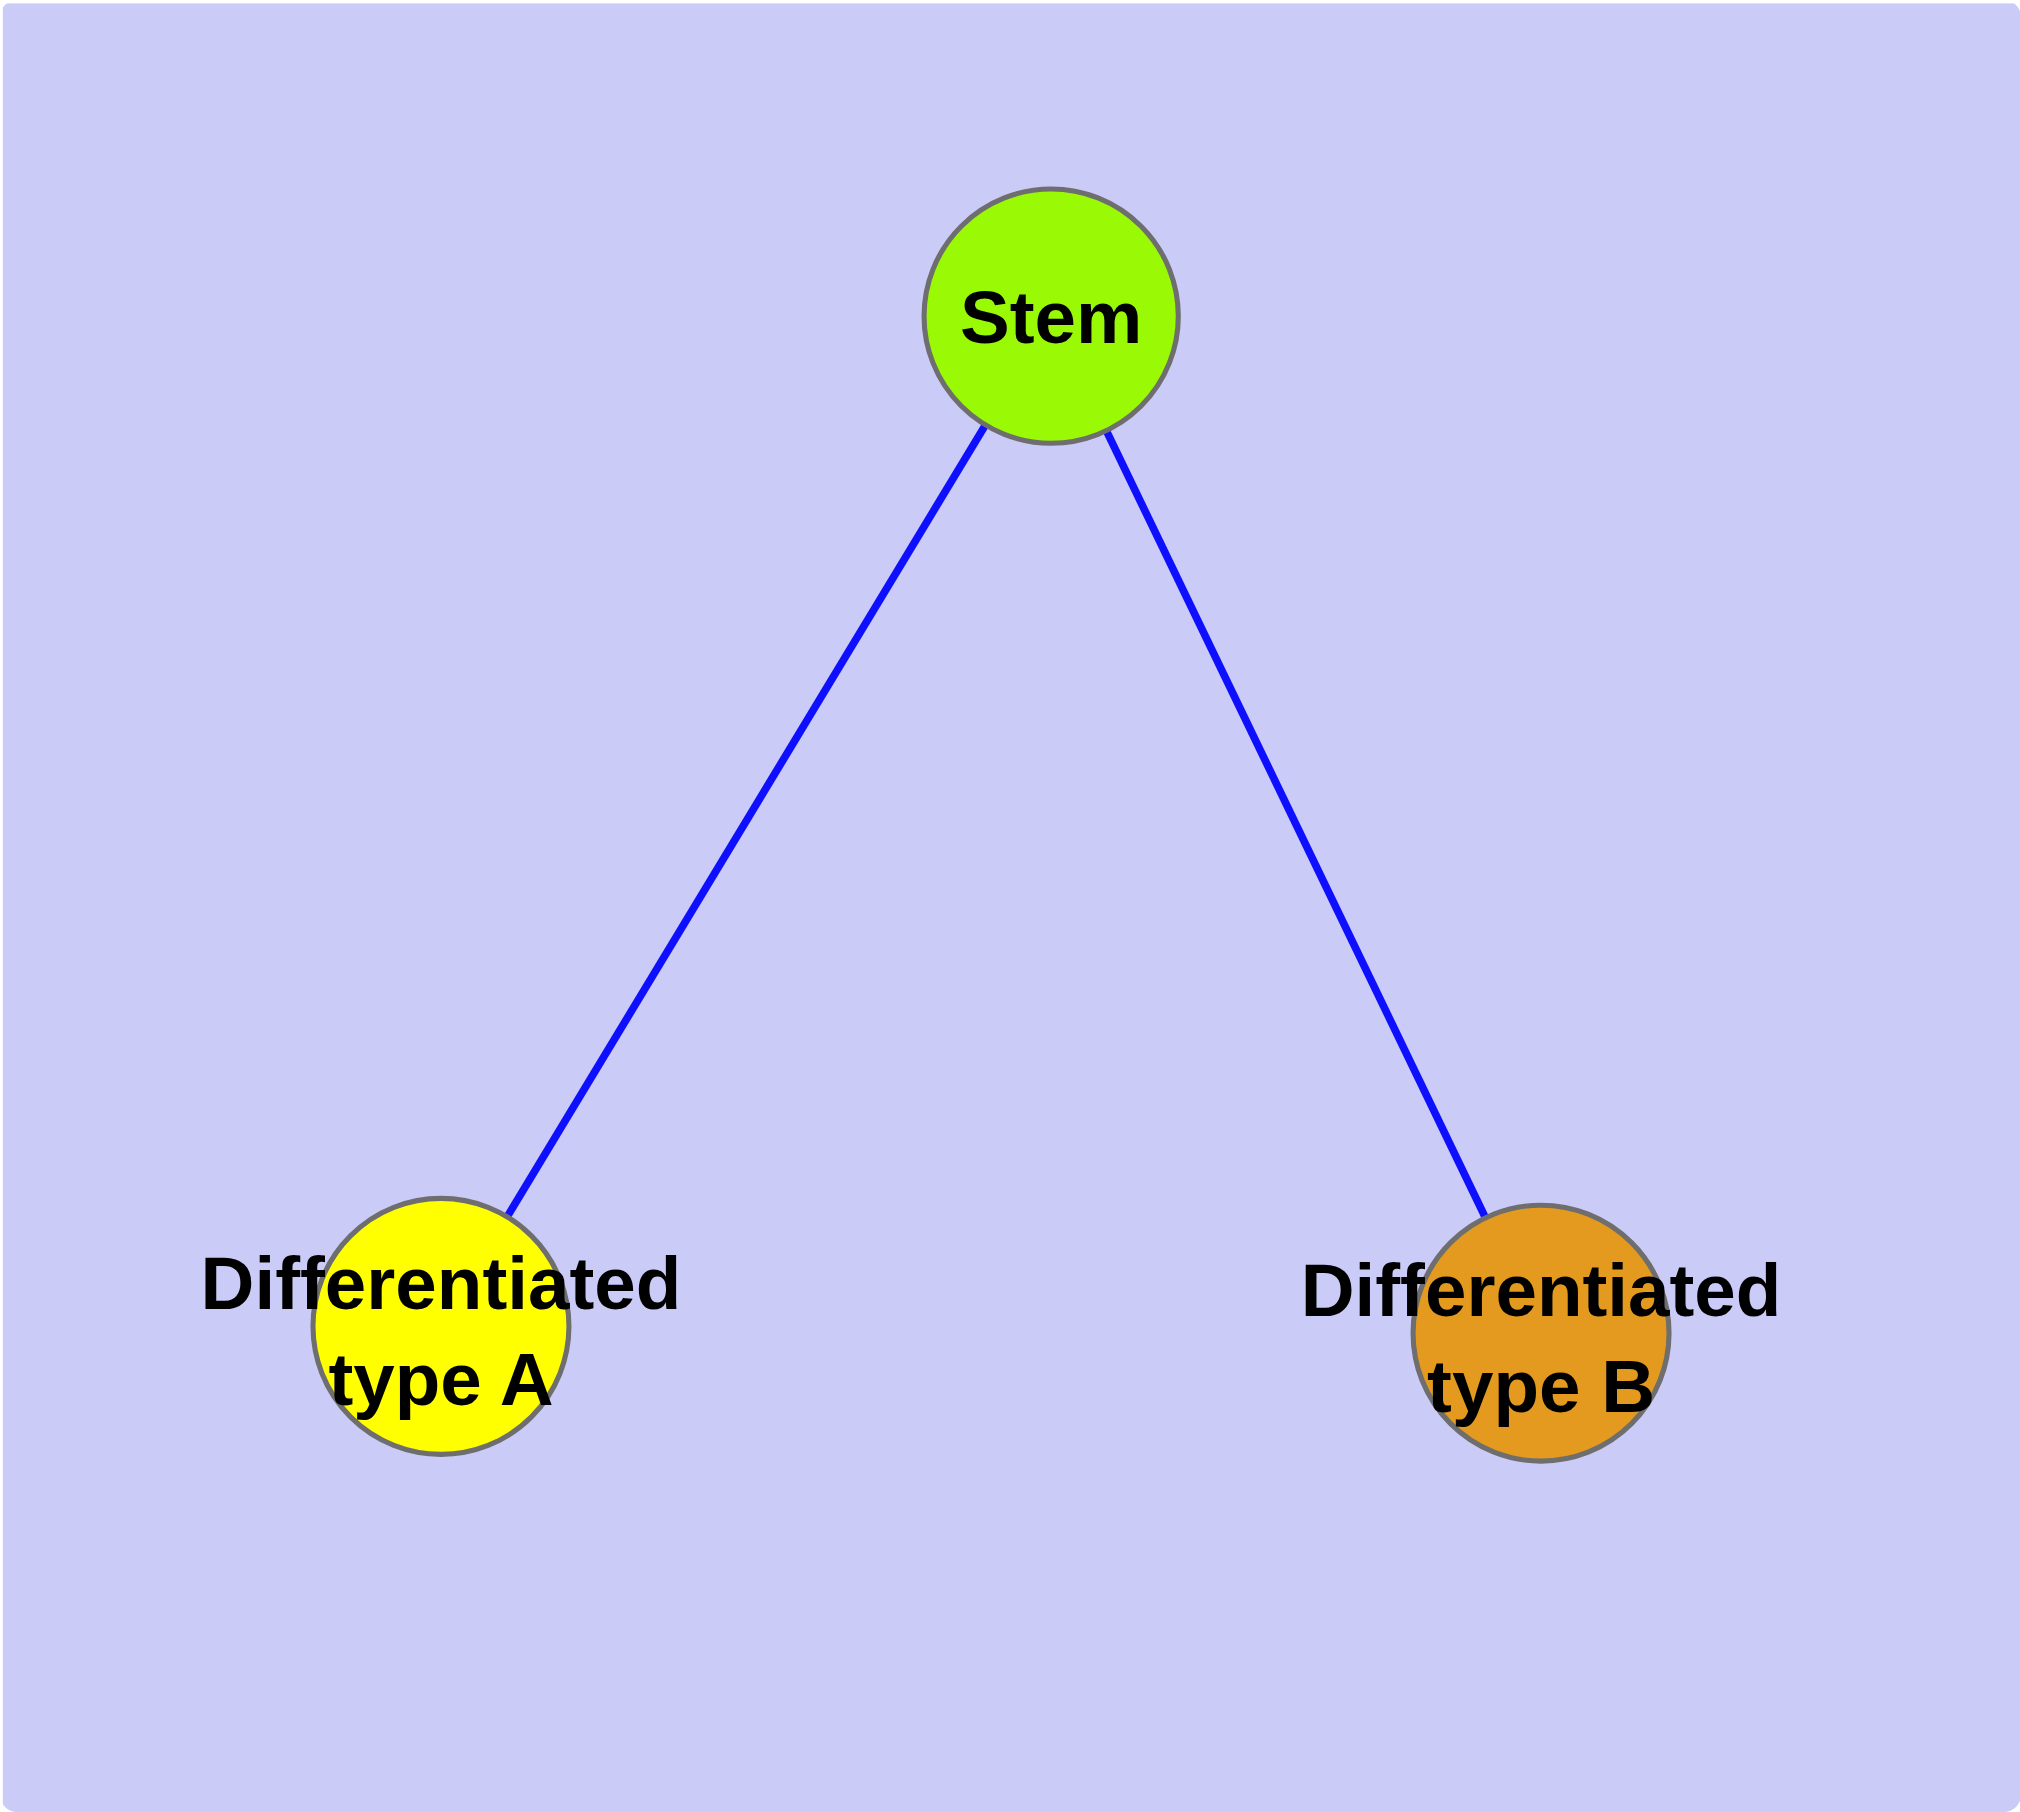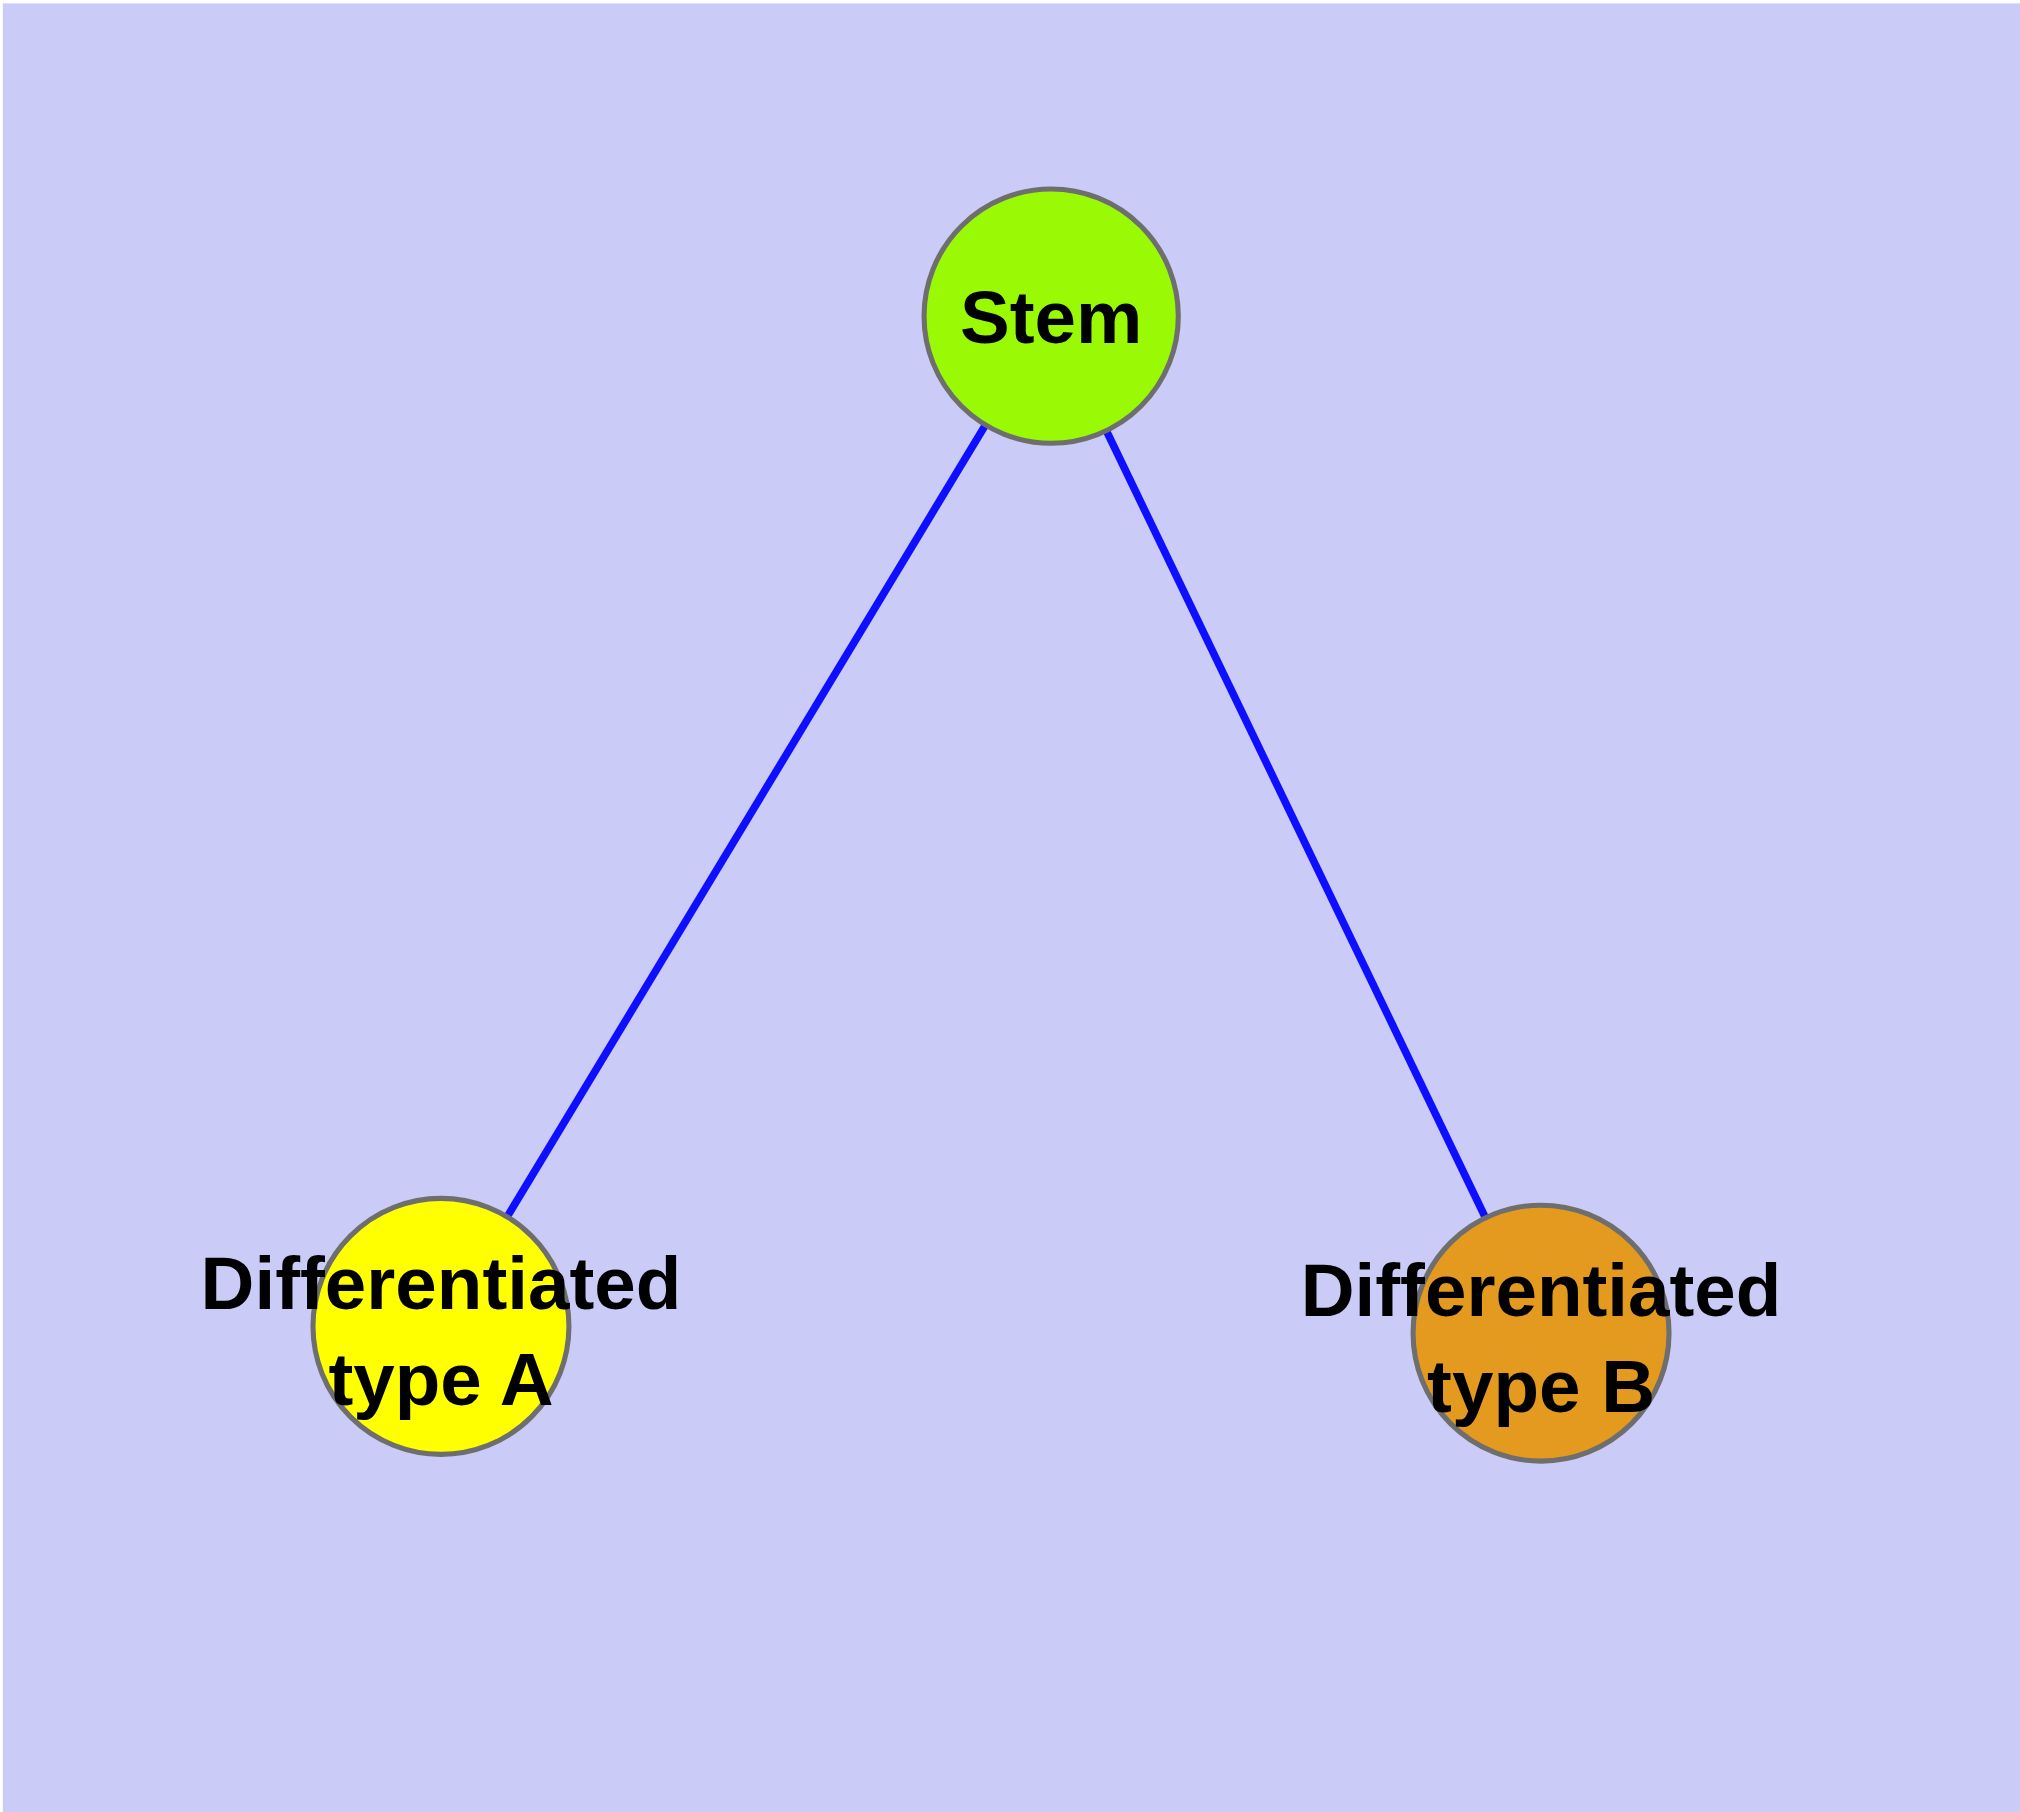--- a/index.html
+++ b/index.html
@@ -7,20 +7,21 @@
     padding: 0;
     background: #ffffff;
   }
   .stage {
     position: relative;
     width: 2021px;
     height: 1812px;
     background: #ffffff;
     overflow: hidden;
     font-family: "Liberation Sans", "DejaVu Sans", sans-serif;
+    border-radius: 17px;
   }
   svg {
     display: block;
     position: absolute;
     left: 0;
     top: 0;
   }
   .node-label {
     font-family: "Liberation Sans", "DejaVu Sans", sans-serif;
     font-weight: bold;

